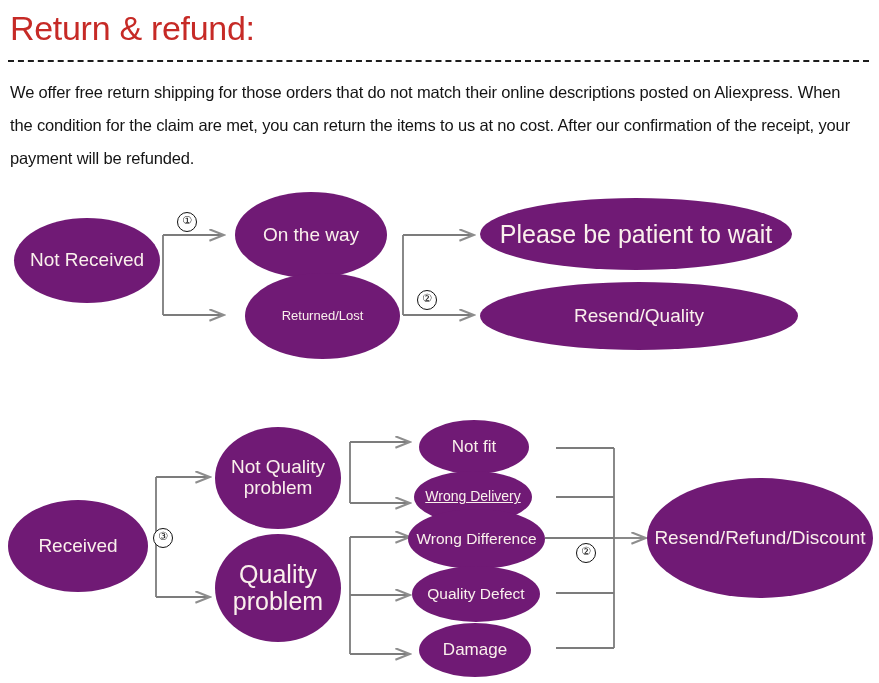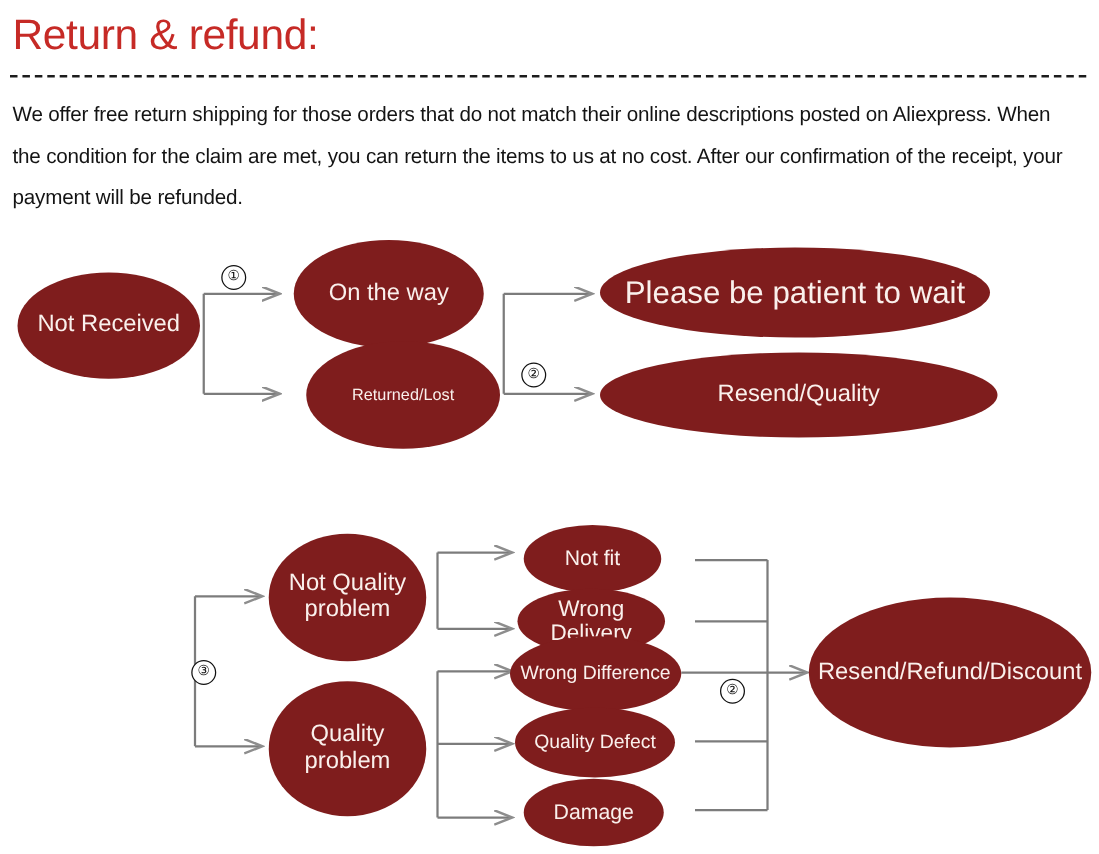--- a/index.html
+++ b/index.html
@@ -67,21 +67,21 @@
     left: 0; top: 0;
     width: 879px;
   }
   #flow-top svg { height: 175px; }
   #flow-bottom svg { height: 278px; }
 
   
   .node {
     position: absolute;
     border-radius: 50%;
-    background: #7f1d1d;
+    background: #701a75;
     display: flex;
     align-items: center;
     justify-content: center;
     text-align: center;
     color: #FAF0EC;
     font-weight: 400;
     box-sizing: border-box;
     line-height: 1.08;
     z-index: 3;
   }
@@ -177,34 +177,37 @@
 
     <path d="M556,43  L614,43" stroke="#7C7C7C" stroke-width="1.8" fill="none"></path>
     <path d="M556,92  L614,92" stroke="#7C7C7C" stroke-width="1.8" fill="none"></path>
     <path d="M545,133 L614,133" stroke="#7C7C7C" stroke-width="1.8" fill="none"></path>
     <path d="M556,188 L614,188" stroke="#7C7C7C" stroke-width="1.8" fill="none"></path>
     <path d="M556,243 L614,243" stroke="#7C7C7C" stroke-width="1.8" fill="none"></path>
     <path d="M614,43 L614,243" stroke="#7C7C7C" stroke-width="1.8" fill="none"></path>
     <path d="M614,133 L644,133" stroke="#7C7C7C" stroke-width="1.8" fill="none" marker-end="url(#ah2)"></path>
   </svg>
 
+  <div class="node" style="left:8px; top:95px; width:140px; height:92px; font-size:19px;">
+    <span>Received</span>
+  </div>
 
   <div class="node" style="left:215px; top:22px; width:126px; height:102px; font-size:19px; padding:0 14px;">
     <span>Not Quality problem</span>
   </div>
 
-  <div class="node" style="left:215px; top:140px; width:126px; height:108px; font-size:19px; padding:0 14px;">
+  <div class="node" style="left:215px; top:129px; width:126px; height:108px; font-size:25px; padding:0 14px;">
     <span>Quality problem</span>
   </div>
 
   <div class="node" style="left:419px; top:15px; width:110px; height:54px; font-size:17px;">
     <span>Not fit</span>
   </div>
 
-  <div class="node" style="left:414px; top:66px; width:118px; height:52px; font-size:18px;">
+  <div class="node" style="left:414px; top:66px; width:118px; height:52px; font-size:14px;text-decoration:underline;">
     <span>Wrong Delivery</span>
   </div>
 
   <div class="node" style="left:408px; top:104px; width:137px; height:60px; font-size:15.5px;">
     <span>Wrong Difference</span>
   </div>
 
   <div class="node" style="left:412px; top:161px; width:128px; height:56px; font-size:15.5px;">
     <span>Quality Defect</span>
   </div>

